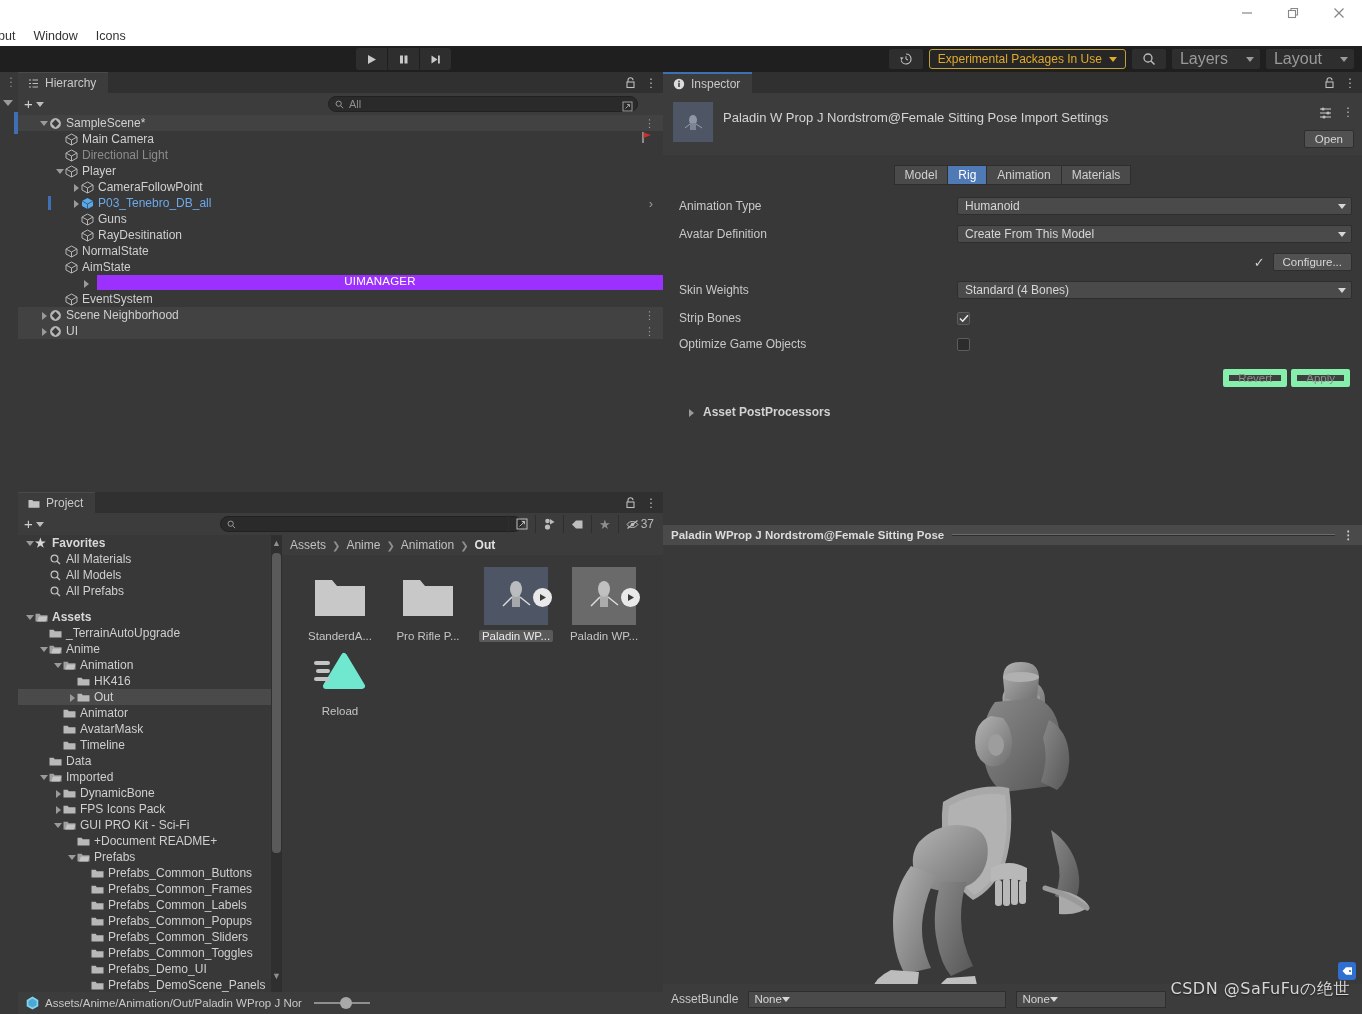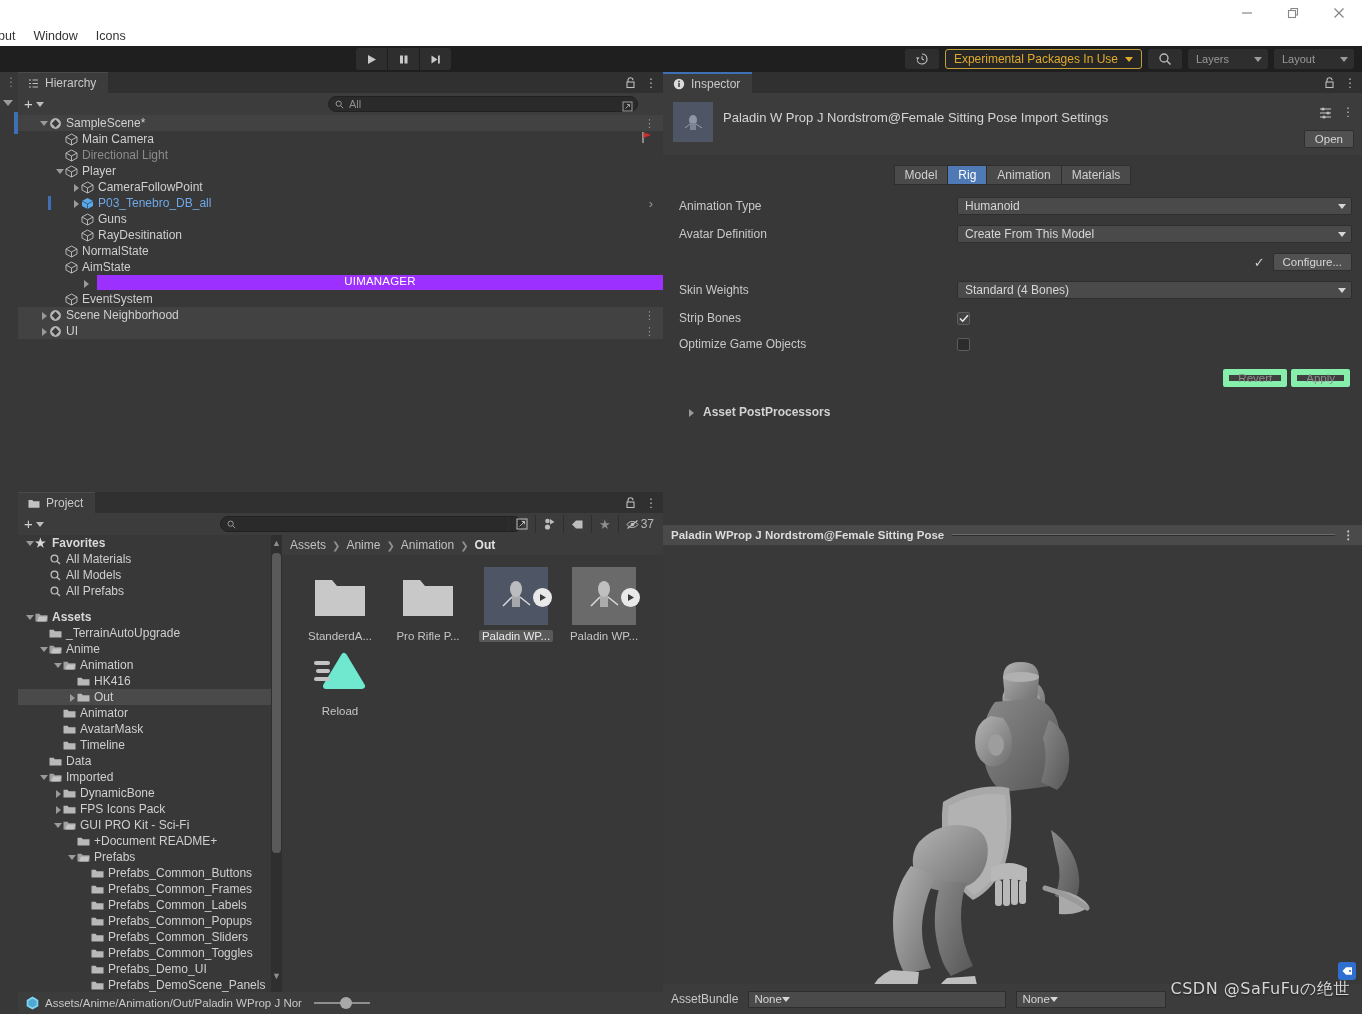--- a/index.html
+++ b/index.html
@@ -50,21 +50,21 @@
     display: flex; align-items: center; justify-content: center;
   }
   .exp-pkg {
     height: 20px; padding: 0 8px; border: 1px solid #c2a13a; border-radius: 3px;
     color: #e0ab2b; font-size: 12px; display: flex; align-items: center; gap: 7px;
     background: #262626;
   }
   .tb-dd {
     height: 20px; min-width: 80px; background: #2e2e2e; border-radius: 2px;
     display: flex; align-items: center; justify-content: space-between;
-    padding: 0 6px 0 8px; color: #9a9a9a; font-size: 11px; gap: 18px;
+    padding: 0 6px 0 8px; color: #9a9a9a; font-size: 16px; gap: 18px;
   }
   .caret-d { width: 0; height: 0; border-left: 4px solid transparent; border-right: 4px solid transparent; border-top: 5px solid currentColor; }
 
   
   .left-strip { position: absolute; left: 0; top: 72px; width: 18px; height: 942px; background: #383838; }
   .strip-dots { position: absolute; left: 5px; top: 8px; color: #888; font-size: 12px; line-height: 4px; }
   .strip-caret { position: absolute; left: 3px; top: 28px; width: 0; height: 0;
     border-left: 5px solid transparent; border-right: 5px solid transparent; border-top: 6px solid #9a9a9a; }
   .strip-blue { position: absolute; left: 14px; top: 40px; width: 4px; height: 22px; background: #3f6fb5; }
 

